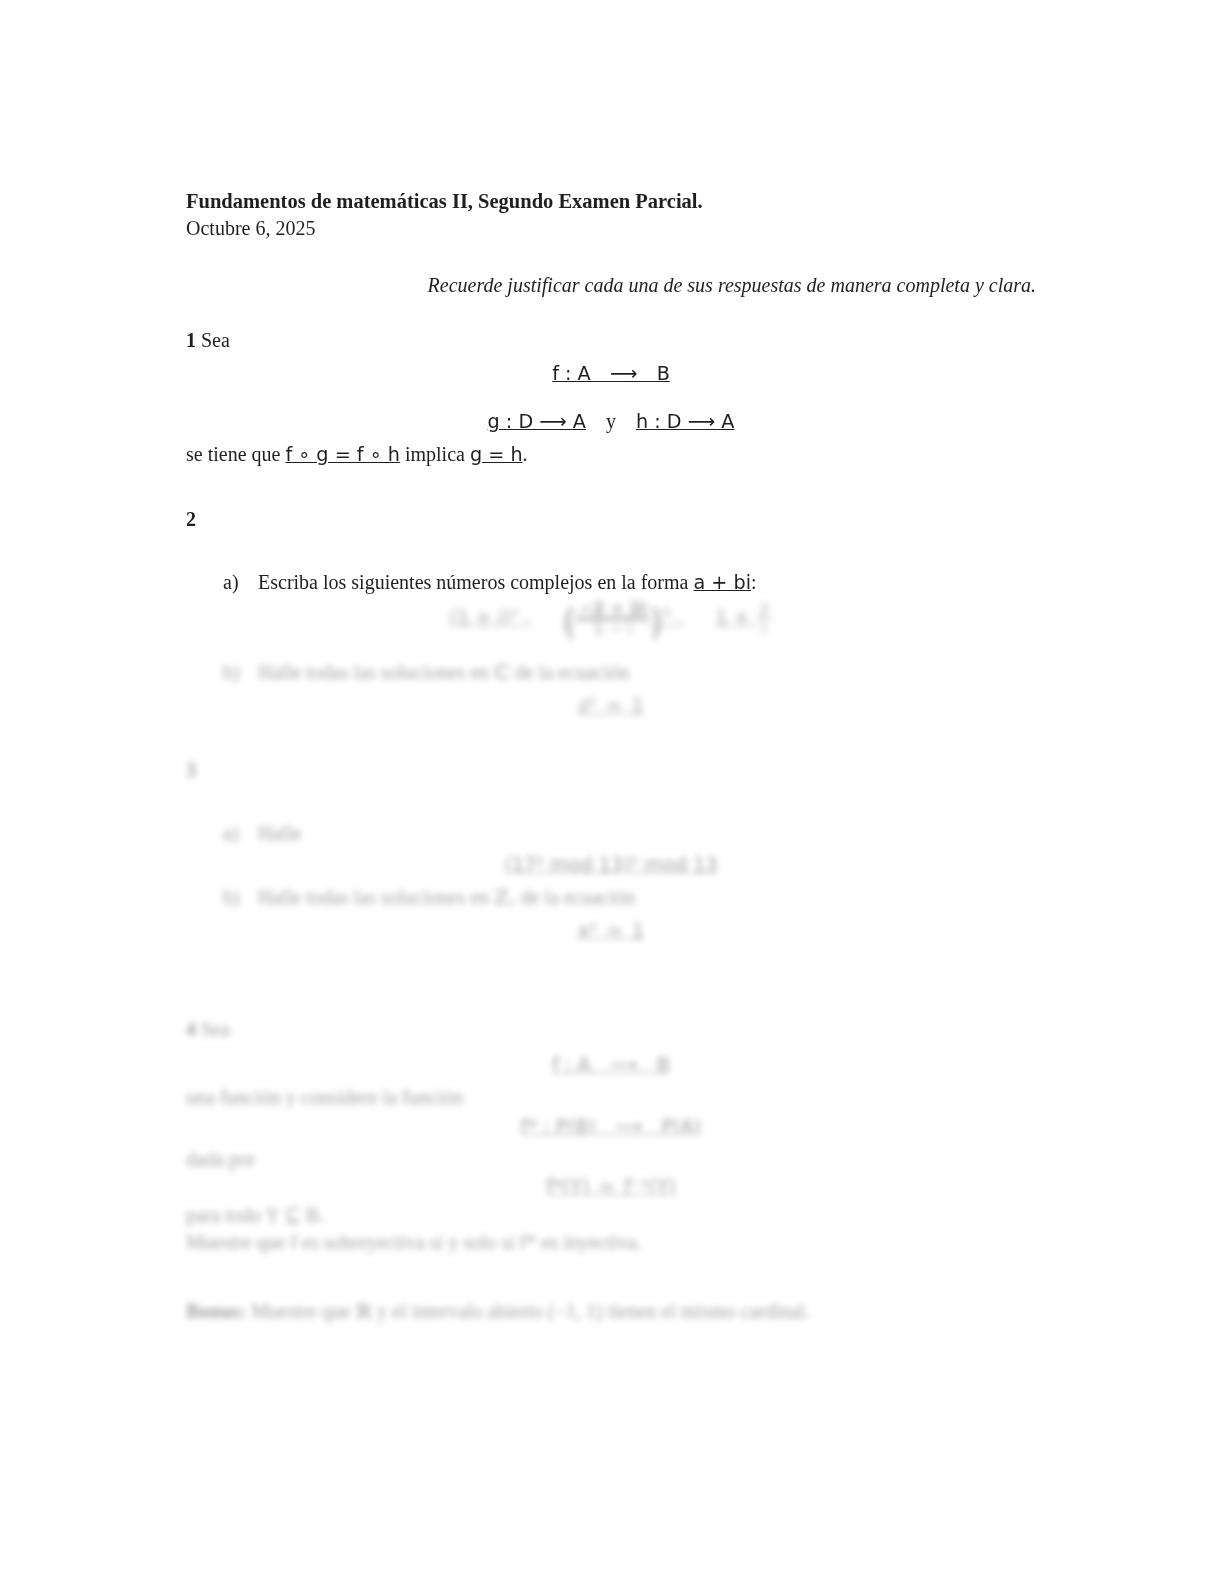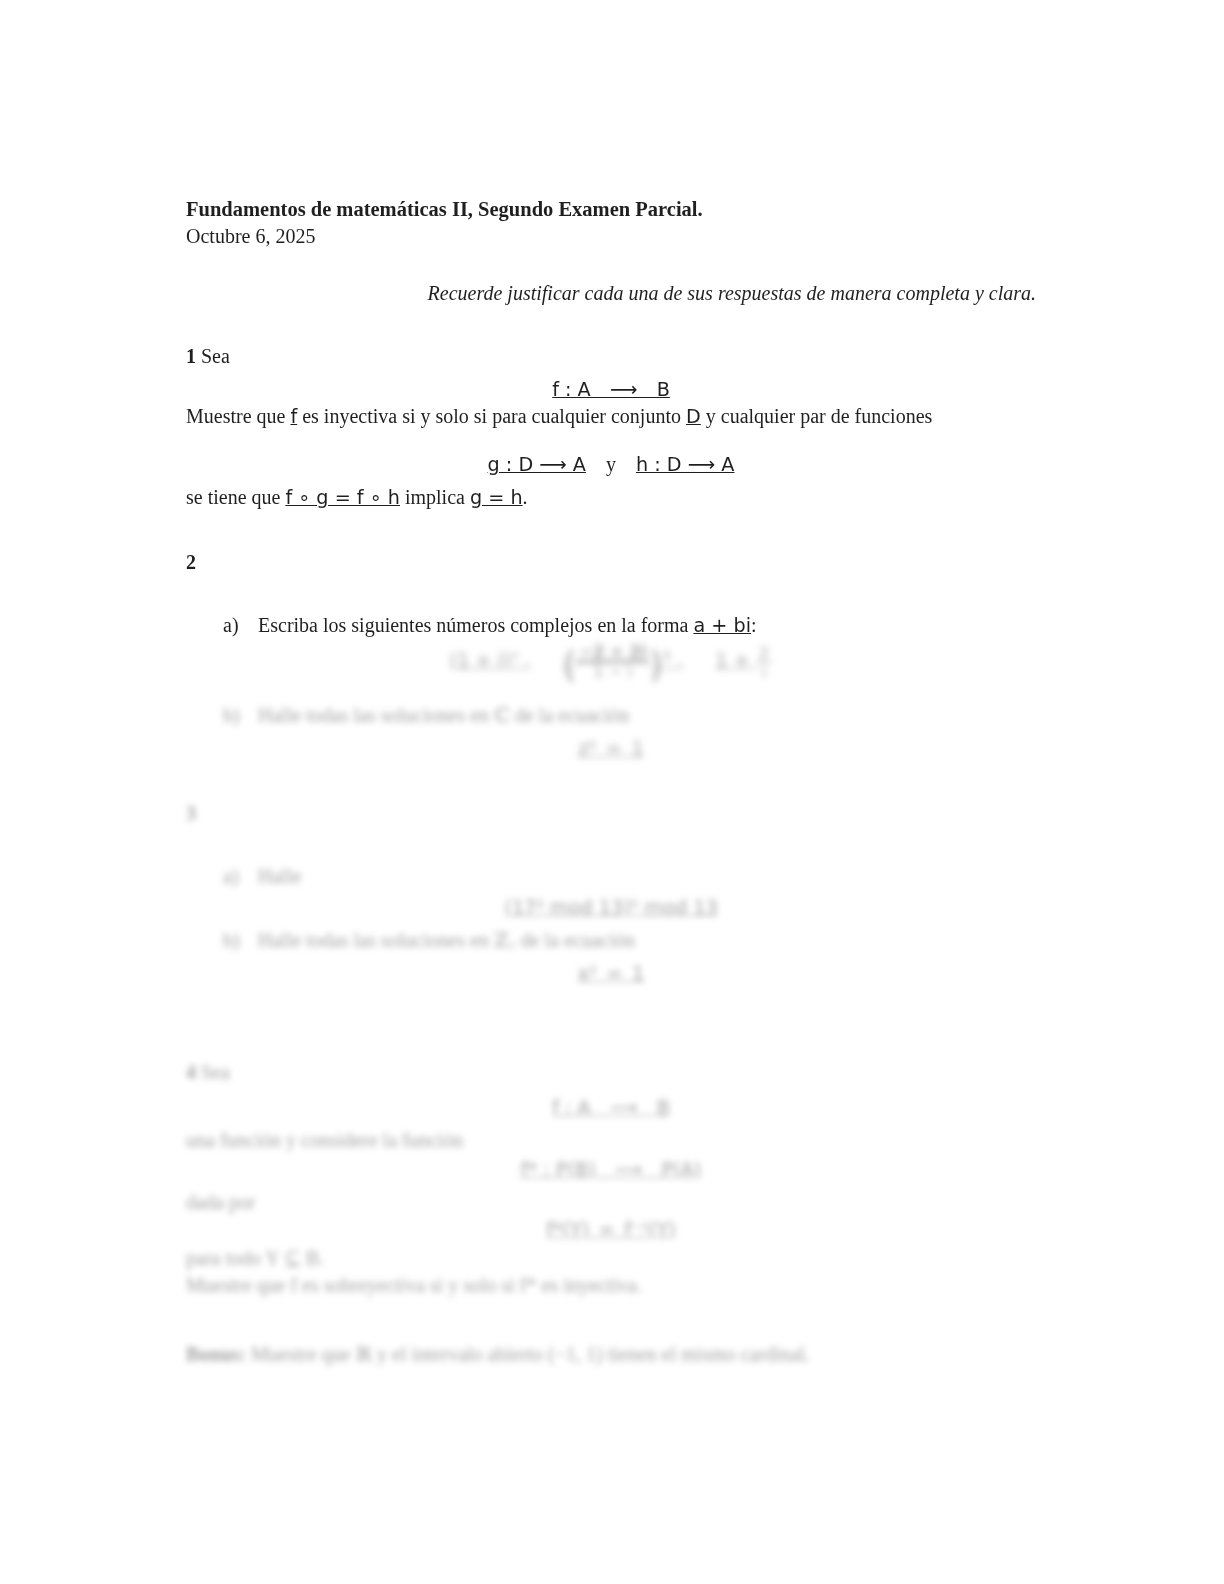--- a/index.html
+++ b/index.html
@@ -2,21 +2,21 @@
 <html><head>
 <meta charset="utf-8">
 <style>
   * { margin:0; padding:0; box-sizing:border-box; }
   html,body { background:#ffffff; }
   .page {
     position:relative; width:1224px; height:1584px; background:#ffffff;
     font-family:"Liberation Serif","DejaVu Serif",serif;
     color:#1f1f1f; overflow:hidden;
   }
-  .content { position:absolute; left:186px; top:196px; width:850px;
+  .content { position:absolute; left:186px; top:188px; width:850px;
              font-size:20px; line-height:27px; }
   .line { display:block; }
   .eq { text-align:center; }
   .math { font-family:"DejaVu Sans","Liberation Sans",sans-serif; font-size:0.96em;text-decoration:underline; }
   .bold { font-weight:700; }
   .italic { font-style:italic;text-align:right; }
   .title { font-weight:700; font-size:20.5px; }
   .note { margin-top:30px; }
   .pnum { font-weight:700; }
   .item { padding-left:37px;margin-top:36px; }
@@ -26,38 +26,37 @@
   .frac { display:inline-block; text-align:center; vertical-align:-0.65em;
           line-height:1.05; font-size:0.85em; }
   .frac .num { display:block; padding:0 3px; border-bottom:1.5px solid currentColor; }
   .frac .den { display:block; padding:0 3px; }
   .frac.dark .num { font-weight:700; border-bottom-width:3px; }
   .bigp { font-size:1.85em; vertical-align:-0.28em; line-height:1; }
   sup { font-size:0.65em; }
   .sp-l { margin-left:32px; }
   .eq-complex { line-height:normal; }
   
-  .m36{margin-top:36px}.m38{margin-top:38px}.m6{margin-top:6px}.m5{margin-top:21px}
+  .m36{margin-top:28px}.m38{margin-top:38px}.m6{margin-top:6px}.m5{margin-top:21px}
   .m4{margin-top:4px}.m8{margin-top:8px}.m20{margin-top:20px}.m72{margin-top:72px}
   .m2{margin-top:2px}.m42{margin-top:42px}
 </style>
 </head>
 <body>
 
 <div class="page">
   <div class="content">
 
     <div class="line title">Fundamentos de matemáticas II, Segundo Examen Parcial.</div>
     <div class="line">Octubre 6, 2025</div>
     <div class="line italic note">Recuerde justificar cada una de sus respuestas de manera completa y clara.</div>
 
     <div>
       <div class="line m36"><span class="pnum">1</span><span> Sea</span></div>
       <div class="line eq math m6">f : A ⟶ B</div>
-      <div class="line"><span>Muestre que </span><span class="math">f</span><span> es inyectiva si y solo si para cualquier conjunto </span><span class="math">D</span><span> y cualquier par de funciones</span></div>
       <div class="line eq m5"><span class="math">g : D ⟶ A</span><span> y </span><span class="math">h : D ⟶ A</span></div>
       <div class="line m6"><span>se tiene que </span><span class="math">f ∘ g = f ∘ h</span><span> implica </span><span class="math">g = h</span><span>.</span></div>
     </div>
 
     <div>
       <div class="line pnum m38">2</div>
       <div class="line item"><span class="item-label">a)</span><span>Escriba los siguientes números complejos en la forma </span><span class="math">a + bi</span><span>:</span></div>
 
       <div class="line eq eq-complex blur blur-eq m4">
         <span class="math">(1 + i)⁷ ,</span><span class="math sp-l"><span class="bigp">(</span><span class="frac dark"><span class="num">−2 + 2i</span><span class="den">1 − i</span></span><span class="bigp">)</span><sup>5</sup><span> ,</span></span><span class="math sp-l"><span>1 + </span><span class="frac"><span class="num">2</span><span class="den">i</span></span></span>

